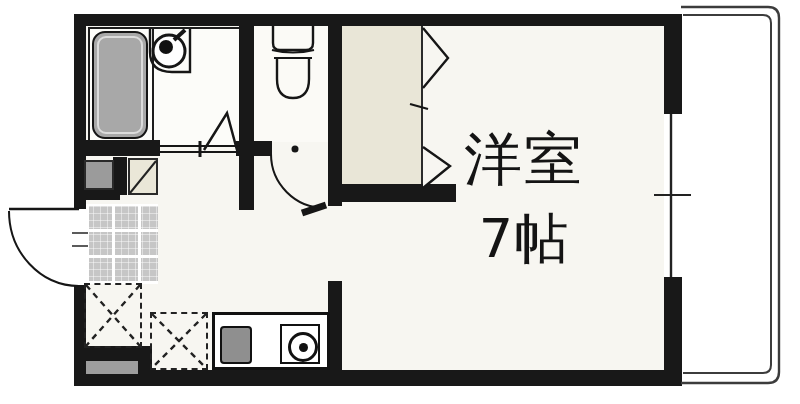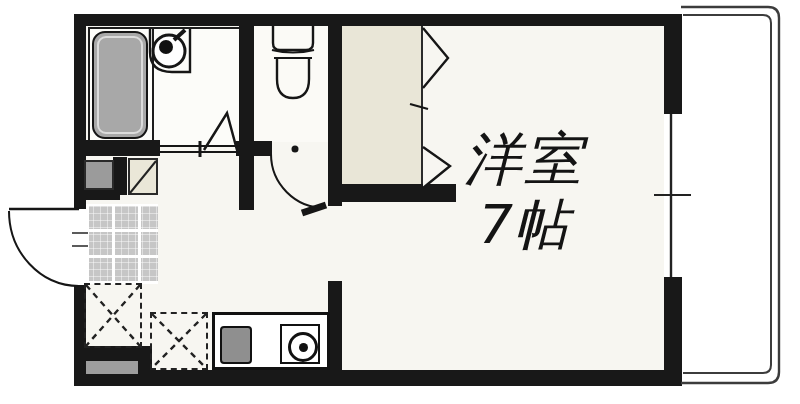--- a/index.html
+++ b/index.html
@@ -8,24 +8,23 @@
     font-family:"DejaVu Sans","Liberation Sans",sans-serif;
   }
   .abs{position:absolute;box-sizing:border-box;}
   .wall{position:absolute;background:#181818;}
   .floor{position:absolute;}
   svg.overlay{position:absolute;left:0;top:0;pointer-events:none;}
   .room-label{
     position:absolute;left:398px;top:130px;width:252px;
     text-align:center;color:#141414;font-weight:500;line-height:1.0;
     letter-spacing:2px;
-    font-style:italic;
   }
   .room-label .l1{display:block;font-size:58px;}
-  .room-label .l2{display:block;font-size:54px;margin-top:10px;letter-spacing:1px;}
+  .room-label .l2{display:block;font-size:54px;margin-top:24px;letter-spacing:1px;}
   .tile{
     background-color:#c6c6c6;
     background-image:
       repeating-linear-gradient(0deg,#ffffff 0 3px,rgba(255,255,255,0) 3px 26px),
       repeating-linear-gradient(90deg,#ffffff 0 3px,rgba(255,255,255,0) 3px 26px),
       repeating-linear-gradient(0deg,rgba(255,255,255,.45) 0 1px,rgba(255,255,255,0) 1px 7px),
       repeating-linear-gradient(90deg,rgba(255,255,255,.45) 0 1px,rgba(255,255,255,0) 1px 7px);
   }
   .dashedbox{border:2.5px dashed #222;background:transparent;}
   .stove-ring{

